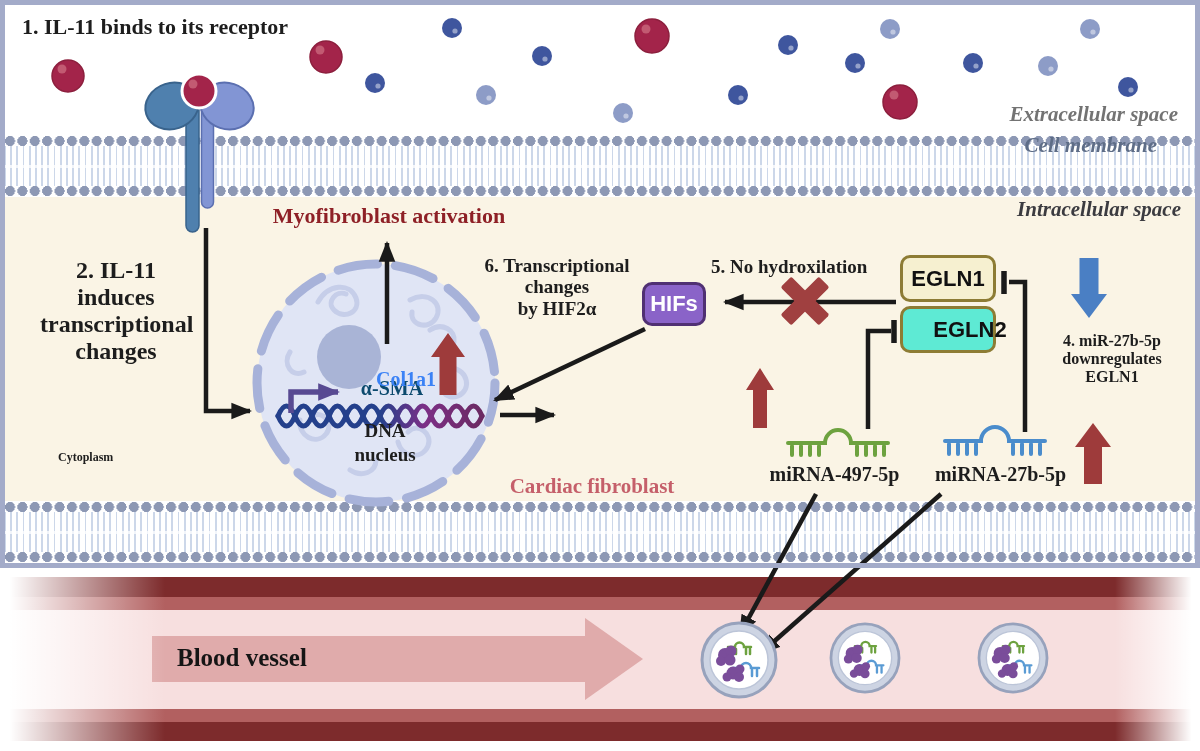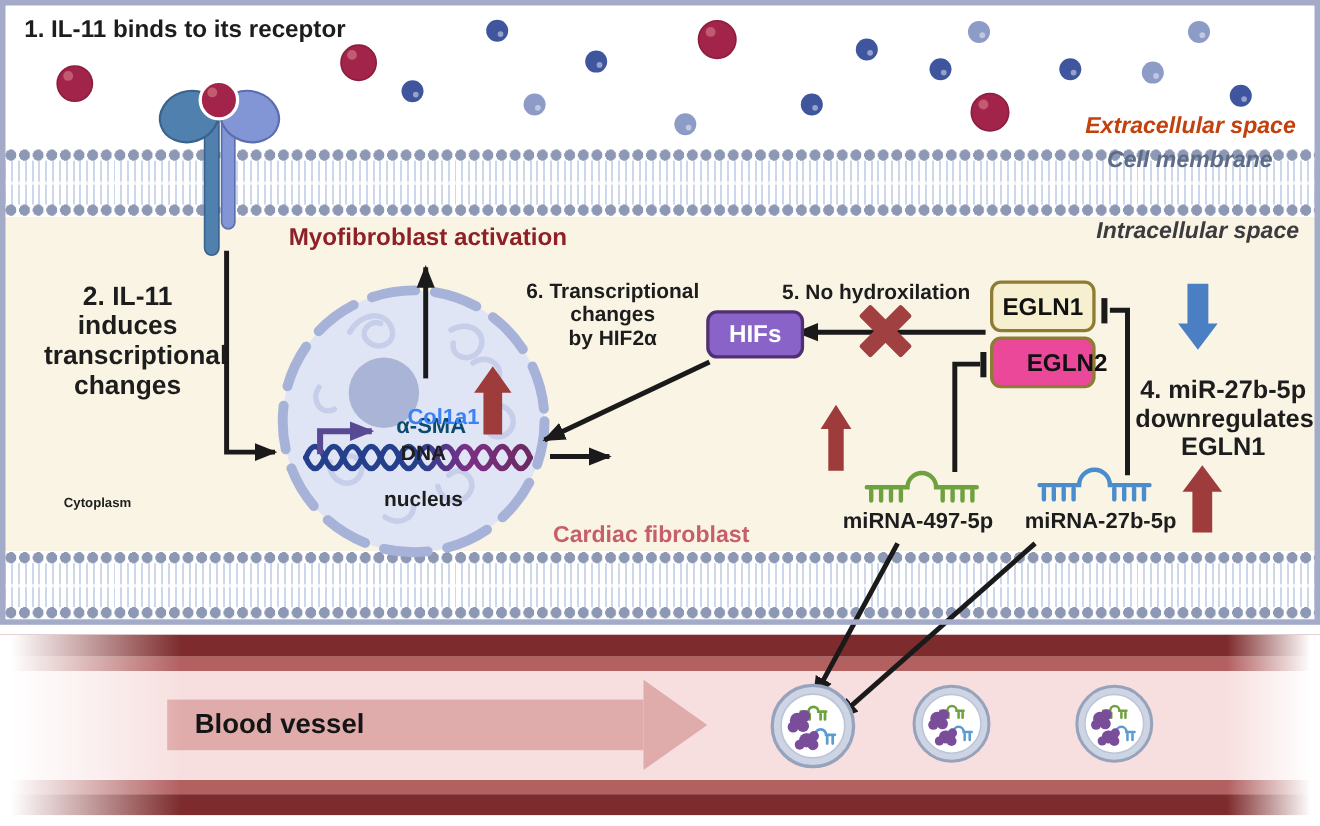--- a/index.html
+++ b/index.html
@@ -26,48 +26,48 @@
   .v-lumen{height:99px;background:#f7dfdf;position:relative;}
   .v-dark2{height:19px;background:#7d2b2c;}
   #flow-body{position:absolute;left:152px;top:26px;width:433px;height:46px;background:#e0abab;}
   #flow-head{position:absolute;left:585px;top:8px;width:0;height:0;
     border-left:58px solid #e0abab;border-top:41px solid transparent;border-bottom:41px solid transparent;}
   .fadeL{left:0;top:577px;width:165px;height:165px;z-index:2;background:linear-gradient(90deg,#fff 6%,rgba(255,255,255,0));}
   .fadeR{right:0;top:577px;width:85px;height:165px;z-index:2;background:linear-gradient(270deg,#fff 10%,rgba(255,255,255,0));}
   
   #art{left:0;top:0;z-index:4;}
   
-  .lbl{position:absolute;z-index:7;font-weight:bold;color:#1d1d1d;white-space:pre-line;text-align:center;line-height:1.12;}
+  .lbl{position:absolute;z-index:7;font-weight:bold;color:#1d1d1d;white-space:pre-line;text-align:center;line-height:1.12;font-family:Liberation Serif, serif;}
   .it{font-style:italic;}
   #l-step1{left:22px;top:15px;font-size:22px;text-align:left;white-space:nowrap;}
-  #l-extra{right:22px;top:103px;font-size:21px;color:#c2410c;text-align:right;white-space:nowrap;}
+  #l-extra{right:22px;top:103px;font-size:21px;color:#737373;text-align:right;white-space:nowrap;}
   #l-memb{right:43px;top:134px;font-size:21px;color:#5e6d87;text-align:right;white-space:nowrap;}
   #l-intra{right:19px;top:198px;font-size:21px;color:#3b3b40;white-space:nowrap;}
   #l-step2{left:40px;top:257px;width:152px;font-size:24px;}
   #l-cyto{left:58px;top:451px;font-size:12px;text-align:left;}
   #l-myo{left:243px;top:204px;width:292px;font-size:22px;color:#8e2026;}
   #l-gene1{left:348px;top:341px;width:88px;font-size:20px;color:#0c4a6e;margin-top:36px;}
   #l-gene2{left:348px;top:368px;width:88px;font-size:20px;color:#3b82f6;text-align:right;}
-  #l-dna{left:345px;top:402px;width:80px;font-size:19px;}
+  #l-dna{left:345px;top:420px;width:80px;font-size:19px;}
   #l-nuc{left:340px;top:444px;width:90px;font-size:19px;}
   #l-step6{left:468px;top:255px;width:178px;font-size:19px;}
   #l-step5{left:711px;top:256px;font-size:19px;text-align:center;white-space:nowrap;}
-  #l-step4{left:1032px;top:342px;width:160px;font-size:23px;}
+  #l-step4{left:1032px;top:332px;width:160px;font-size:16px;}
   #l-step3{left:556px;top:376px;width:204px;font-size:20px;line-height:1.16;}
   #l-mir497{left:752px;top:463px;width:165px;font-size:20px;}
   #l-mir27b{left:918px;top:463px;width:165px;font-size:20px;}
   #l-cardiac{left:492px;top:475px;width:200px;font-size:21px;color:#c55f6a;}
   #l-vessel{left:177px;top:644px;font-size:25px;text-align:left;color:#151515;}
   .green{color:#6da23f;} .blue{color:#4a8ccc;}
   
   .pbox{position:absolute;z-index:7;display:flex;align-items:center;justify-content:center;
     font-weight:bold;border-radius:10px;box-sizing:border-box;}
-  #b-hifs{left:642px;top:282px;width:89px;height:44px;background:#8a63c8;border:3px solid #503073;color:#fff;font-size:22px;}
+  #b-hifs{left:642px;top:282px;width:64px;height:44px;background:#8a63c8;border:3px solid #503073;color:#fff;font-size:22px;}
   #b-egln1{left:900px;top:255px;width:96px;height:47px;background:#f6f0d0;border:3px solid #8d7c34;color:#111;font-size:22px;}
-  #b-egln2{left:900px;top:306px;width:96px;height:47px;background:#ec4899;border:3px solid #8d7c34;color:#111;font-size:22px;padding-left:44px;}
+  #b-egln2{left:900px;top:306px;width:96px;height:47px;background:#5eead4;border:3px solid #8d7c34;color:#111;font-size:22px;padding-left:44px;}
 </style>
 </head>
 <body>
 
 <div id="canvas">
 
   <div class="abs" id="cytosol"></div>
 
   <div class="abs membrane m-top">
     <div class="heads t"></div>

